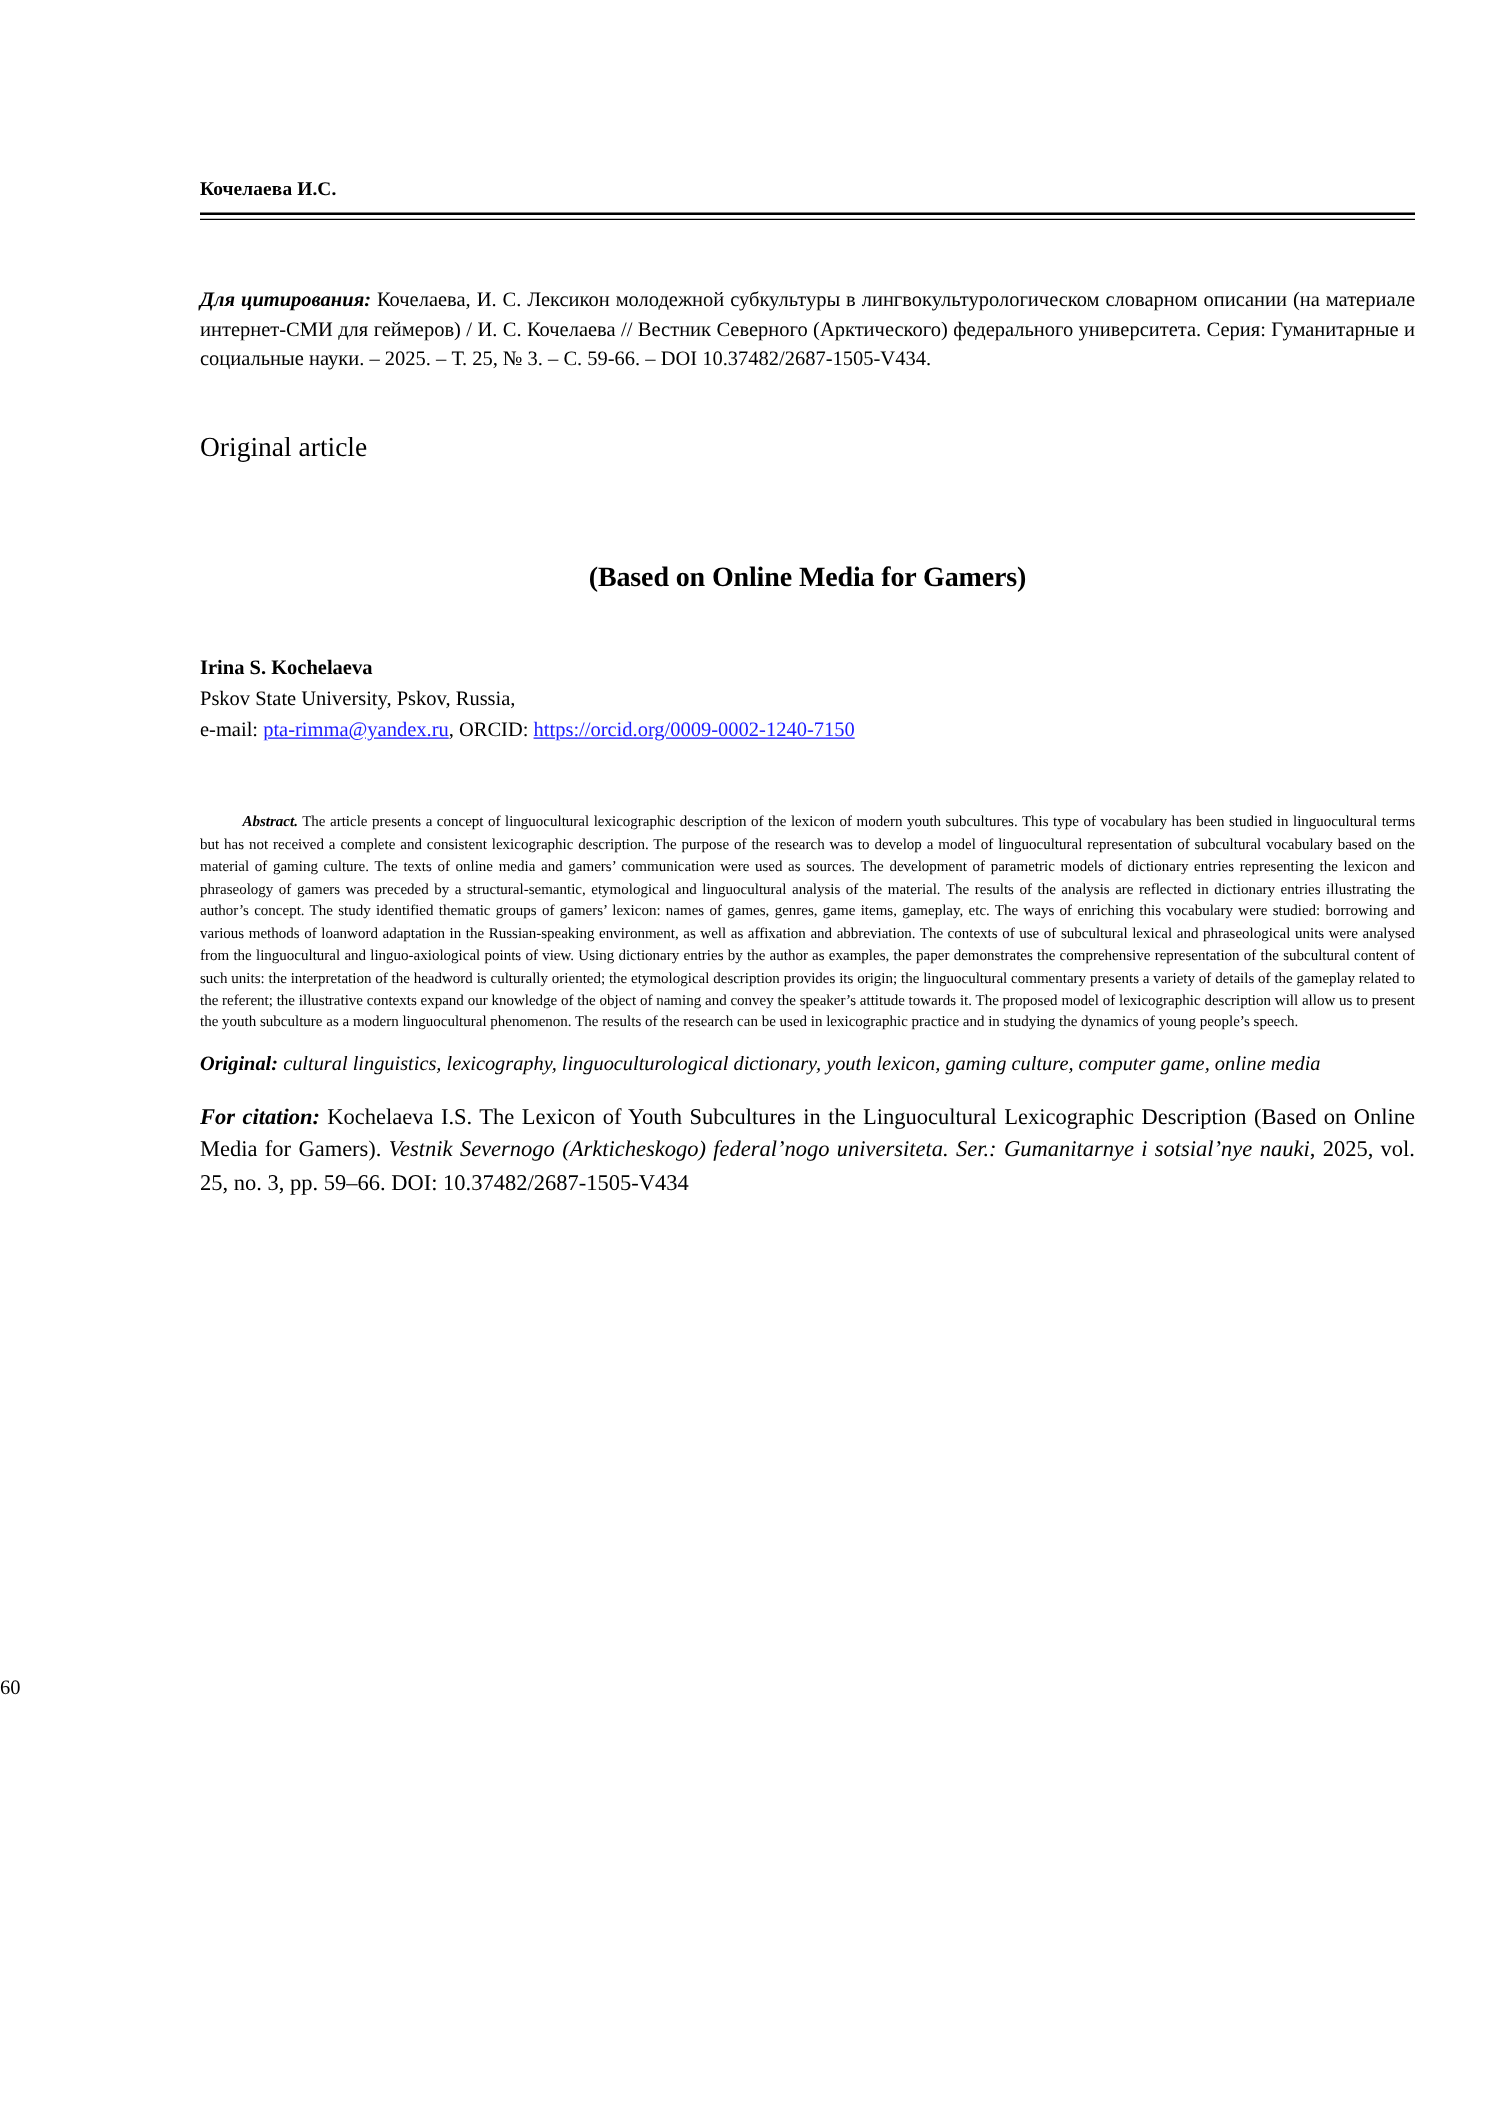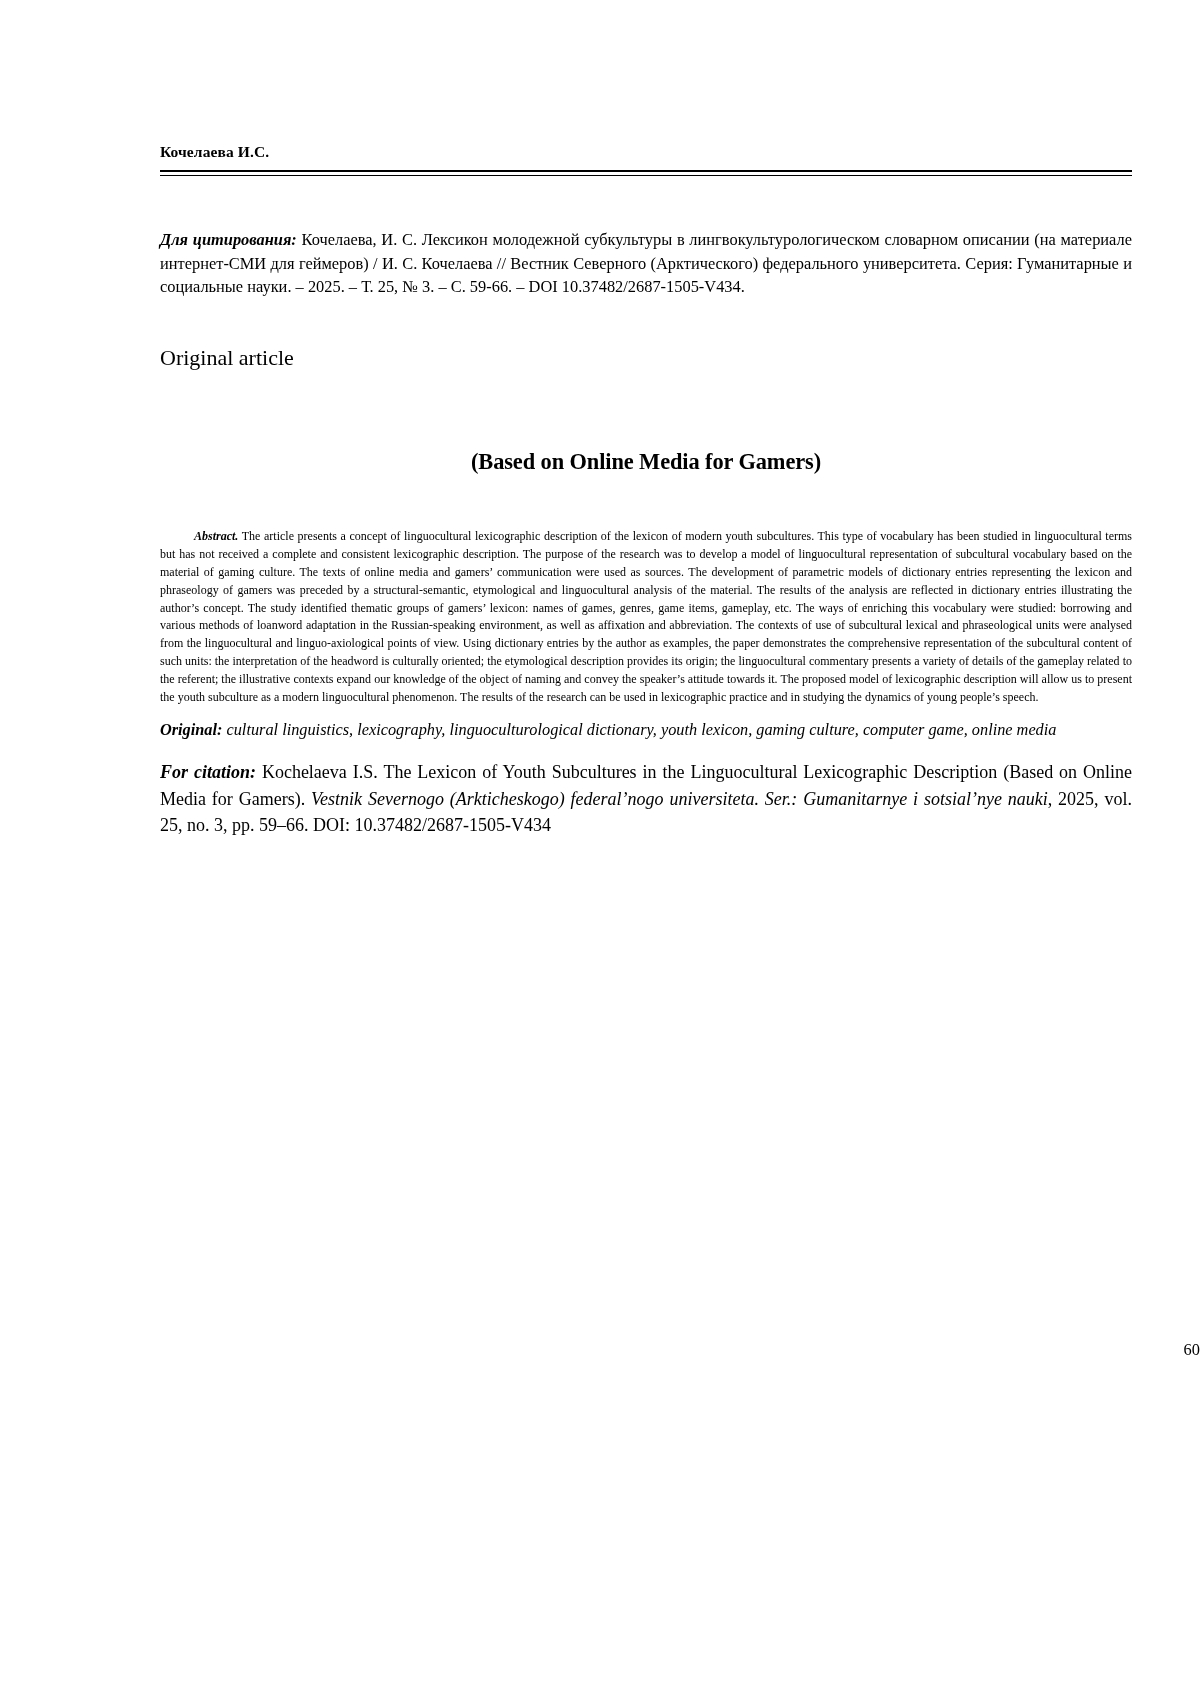--- a/index.html
+++ b/index.html
@@ -114,21 +114,21 @@
     font-style: italic;
   }
   .for-citation .ital {
     font-style: italic;
   }
   .page-number {
     position: absolute;
     left: 0;
     right: 0;
     top: 1340px;
-    text-align: right;
+    text-align: left;
     font-size: 16.4px;
   }
 </style>
 </head>
 <body>
 
 <div class="page">
 
   <div class="running-head">
     <div class="author">Кочелаева И.С.</div>
@@ -137,20 +137,25 @@
 
   <p class="citation-ru"><span class="lead">Для цитирования:</span><span> Кочелаева, И. С. Лексикон молодежной субкультуры в лингвокультурологическом словарном описании (на материале интернет-СМИ для геймеров) / И. С. Кочелаева // Вестник Северного (Арктического) федерального университета. Серия: Гуманитарные и социальные науки. – 2025. – Т. 25, № 3. – С. 59-66. – DOI 10.37482/2687-1505-V434.</span></p>
 
   <p class="original-article">Original article</p>
 
   <h1 class="doc-title">
     <br>
     <span>(Based on Online Media for Gamers)</span>
   </h1>
 
+  <div class="authors-block">
+    <div class="name">Irina S. Kochelaeva</div>
+    <div>Pskov State University, Pskov, Russia,</div>
+    <div><span>e-mail: </span><a class="link" href="#">pta-rimma@yandex.ru</a><span>, ORCID: </span><a class="link" href="#">https://orcid.org/0009-0002-1240-7150</a></div>
+  </div>
 
   <p class="abstract"><span class="indent"></span><span class="lead">Abstract.</span><span> The article presents a concept of linguocultural lexicographic description of the lexicon of modern youth subcultures. This type of vocabulary has been studied in linguocultural terms but has not received a complete and consistent lexicographic description. The purpose of the research was to develop a model of linguocultural representation of subcultural vocabulary based on the material of gaming culture. The texts of online media and gamers’ communication were used as sources. The development of parametric models of dictionary entries representing the lexicon and phraseology of gamers was preceded by a structural-semantic, etymological and linguocultural analysis of the material. The results of the analysis are reflected in dictionary entries illustrating the author’s concept. The study identified thematic groups of gamers’ lexicon: names of games, genres, game items, gameplay, etc. The ways of enriching this vocabulary were studied: borrowing and various methods of loanword adaptation in the  Russian-speaking environment, as well as affixation and abbreviation. The contexts of use of subcultural lexical and phraseological units were analysed from the linguocultural and linguo-axiological points of view. Using dictionary entries by the author as examples, the paper demonstrates the comprehensive representation of the subcultural content of  such units: the interpretation of the headword is culturally oriented; the etymological description provides its origin; the linguocultural commentary presents a variety of details of the gameplay related to the referent; the illustrative  contexts expand our knowledge of the object of naming and convey the speaker’s attitude towards it. The proposed model of lexicographic description will allow us to present the youth subculture as a modern linguocultural phenomenon. The results of the research can be used in lexicographic practice and in studying the dynamics of young people’s speech.</span></p>
 
   <p class="keywords"><span class="lead">Original:</span><span> cultural linguistics, lexicography, linguoculturological dictionary, youth lexicon, gaming culture, computer game, online media</span></p>
 
   <p class="for-citation"><span class="lead">For citation:</span><span> Kochelaeva I.S. The Lexicon of Youth Subcultures in the Linguocultural Lexicographic Description (Based on Online Media for Gamers). </span><span class="ital">Vestnik Severnogo (Arkticheskogo) federal’nogo universiteta. Ser.: Gumanitarnye i sotsial’nye nauki</span><span>, 2025, vol. 25, no. 3, pp. 59–66. DOI: 10.37482/2687-1505-V434</span></p>
 
   <div class="page-number">60</div>
 
 </div>

